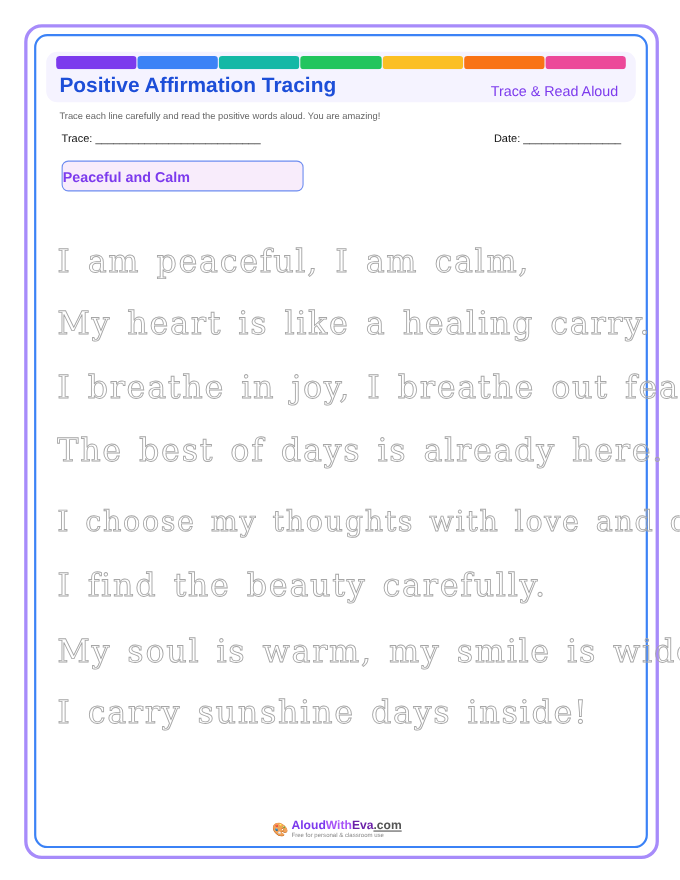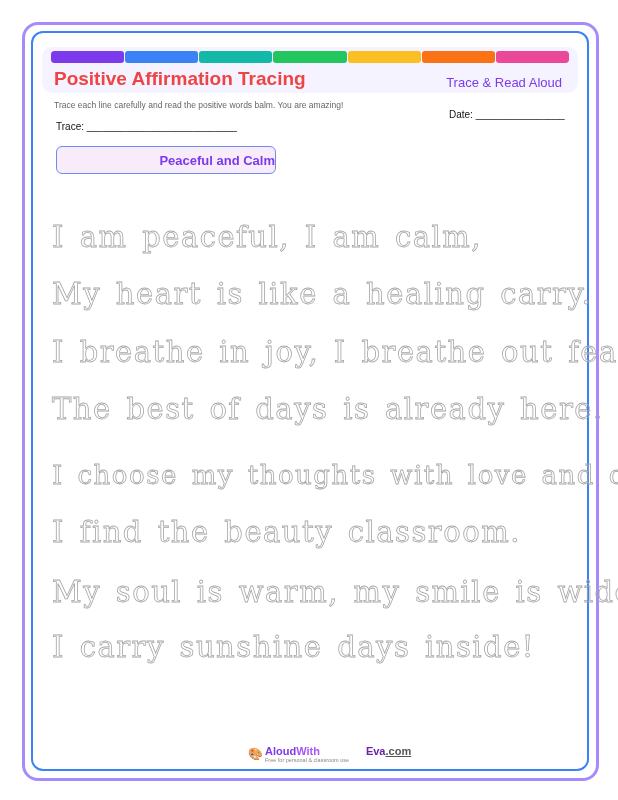--- a/index.html
+++ b/index.html
@@ -9,39 +9,39 @@
              border: 3px solid #a78bfa; border-radius: 16px; box-sizing: content-box; }
     .inner { position: absolute; left: 31px; top: 31px; width: 554px; height: 736px;
              border: 2px solid #3b82f6; border-radius: 12px; }
     .header { position: absolute; left: 42px; top: 47px; width: 536px; height: 46px;
               background: #f5f3ff; border-radius: 10px; }
     .colorbar { position: absolute; left: 51px; top: 51px; width: 518px; height: 12px;
                 display: flex; border-radius: 3px; overflow: hidden; }
     .colorbar span { flex: 1; height: 100%; border-radius: 3px; margin-right: 1px; }
     .colorbar span:last-child { margin-right: 0; }
     .title { position: absolute; left: 54px; top: 68px; font-size: 19px; font-weight: bold;
-             color: #ef4444; white-space: nowrap; }
+             color: #1d4ed8; white-space: nowrap; }
     .subtitle { position: absolute; right: 56px; top: 75px; font-size: 13px; font-weight: normal;
                 color: #7c3aed; white-space: nowrap; }
     .instructions { position: absolute; left: 54px; top: 100px; font-size: 8.5px; color: #666; white-space: nowrap; }
     .name { position: absolute; left: 56px; top: 121px; font-size: 10px; color: #111; white-space: nowrap; }
-    .date { position: absolute; left: 449px; top: 109px; font-size: 10px; color: #111; white-space: nowrap; text-align: center; }
+    .date { position: absolute; left: 449px; top: 121px; font-size: 10px; color: #111; white-space: nowrap; text-align: center; }
     .theme { position: absolute; left: 56px; top: 146px; width: 218px; height: 26px;
              background: #f8ecfb; border: 1px solid #6d8cf0; border-radius: 6px;
-             display: flex; align-items: center; justify-content: flex-end; }
+             display: flex; align-items: center; justify-content: flex-start; }
     .theme span { font-size: 13px; font-weight: bold; color: #7c3aed; }
     .trace { position: absolute; left: 52px; font-family: "DejaVu Serif", serif; 
              font-size: 29px; color: transparent; -webkit-text-stroke: 0.8px #a6a6a6;
              letter-spacing: 1.5px; white-space: nowrap; word-spacing: 4px; }
     .footer { position: absolute; left: 248px; top: 745px; display: flex; align-items: flex-start; }
     .palette { width: 14px; height: 14px; font-size: 12px; line-height: 14px; margin-right: 3px; margin-top: 2px; }
     .brand { font-size: 11px; font-weight: bold; line-height: 12px; }
     .brand .c1 { color: #7c3aed; }
     .brand .c2 { color: #a855f7; }
-    .brand .c3 { color: #6b21a8; margin-left: 46px; }
+    .brand .c3 { color: #6b21a8; }
     .brand .c4 { color: #555; text-decoration: underline; }
     .tagline { font-size: 5.5px; color: #888; line-height: 7px; }
   </style>
 </head>
 <body>
 
 <div class="outer"></div>
 <div class="inner"></div>
 
 <div class="header"></div>
@@ -50,35 +50,35 @@
   <span style="background:#3b82f6"></span>
   <span style="background:#14b8a6"></span>
   <span style="background:#22c55e"></span>
   <span style="background:#fbbf24"></span>
   <span style="background:#f97316"></span>
   <span style="background:#ec4899"></span>
 </div>
 <div class="title">Positive Affirmation Tracing</div>
 <div class="subtitle">Trace &amp; Read Aloud</div>
 
-<div class="instructions">Trace each line carefully and read the positive words balm. You are amazing!</div>
+<div class="instructions">Trace each line carefully and read the positive words aloud. You are amazing!</div>
 
 <div class="name">Trace: ___________________________</div>
 <div class="date">Date: ________________</div>
 
 <div class="theme">
   <span>Peaceful and Calm</span>
 </div>
 
 <div class="trace" style="top:220px">I am peaceful, I am calm,</div>
 <div class="trace" style="top:277px">My heart is like a healing carry.</div>
 <div class="trace" style="top:335px">I breathe in joy, I breathe out fear,</div>
 <div class="trace" style="top:392px">The best of days is already here.</div>
 <div class="trace" style="top:460px; font-size:26px">I choose my thoughts with love and care,</div>
-<div class="trace" style="top:515px">I find the beauty classroom.</div>
+<div class="trace" style="top:515px">I find the beauty carefully.</div>
 <div class="trace" style="top:575px">My soul is warm, my smile is wide,</div>
 <div class="trace" style="top:630px">I carry sunshine days inside!</div>
 
 <div class="footer">
   <div class="palette">🎨</div>
   <div>
     <div class="brand"><span class="c1">Aloud</span><span class="c2">With</span><span class="c3">Eva</span><span class="c4">.com</span></div>
     <div class="tagline">Free for personal &amp; classroom use</div>
   </div>
 </div>

